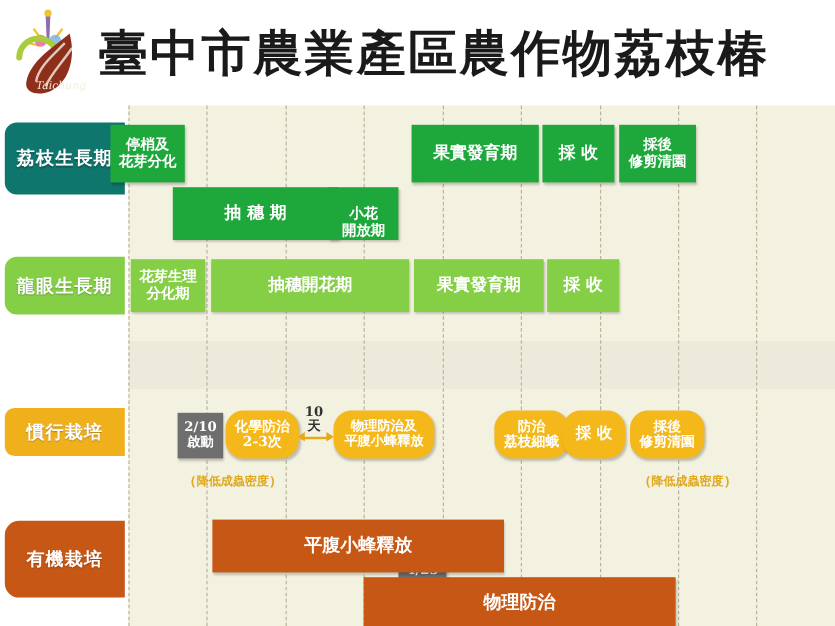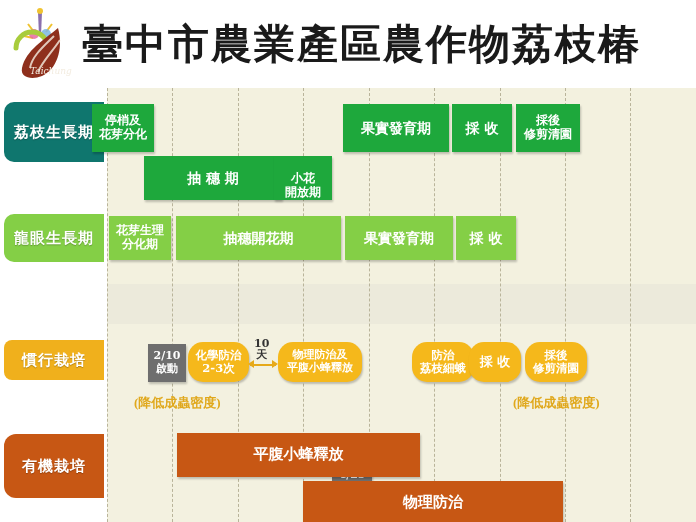--- a/index.html
+++ b/index.html
@@ -129,25 +129,26 @@
     padding: 0 2px;
   }
   .bar.dkgreen  { background: #1ea83c; }
   .bar.ltgreen  { background: #84cf46; }
   .bar.gold     { background: #f5b81b; border-radius: 15px; }
   .bar.rust     { background: #c75714; }
   .bar.gray     { background: #6e6e6e; }
 
   .note {
     position: absolute;
-    font-family: Liberation Serif, serif;
-    font-size: 13px;
+    font-family: Liberation Mono, monospace;
+    font-size: 10px;
     font-weight: bold;
     color: #e0a81c;
     white-space: nowrap;
+    margin-left: 24px;
   }
   .tenday {
     position: absolute;
     font-family: "DejaVu Serif", "Liberation Serif", serif;
     font-size: 11px;
     font-weight: bold;
     color: #333;
     line-height: 1.0;
     text-align: center;
     white-space: nowrap;

